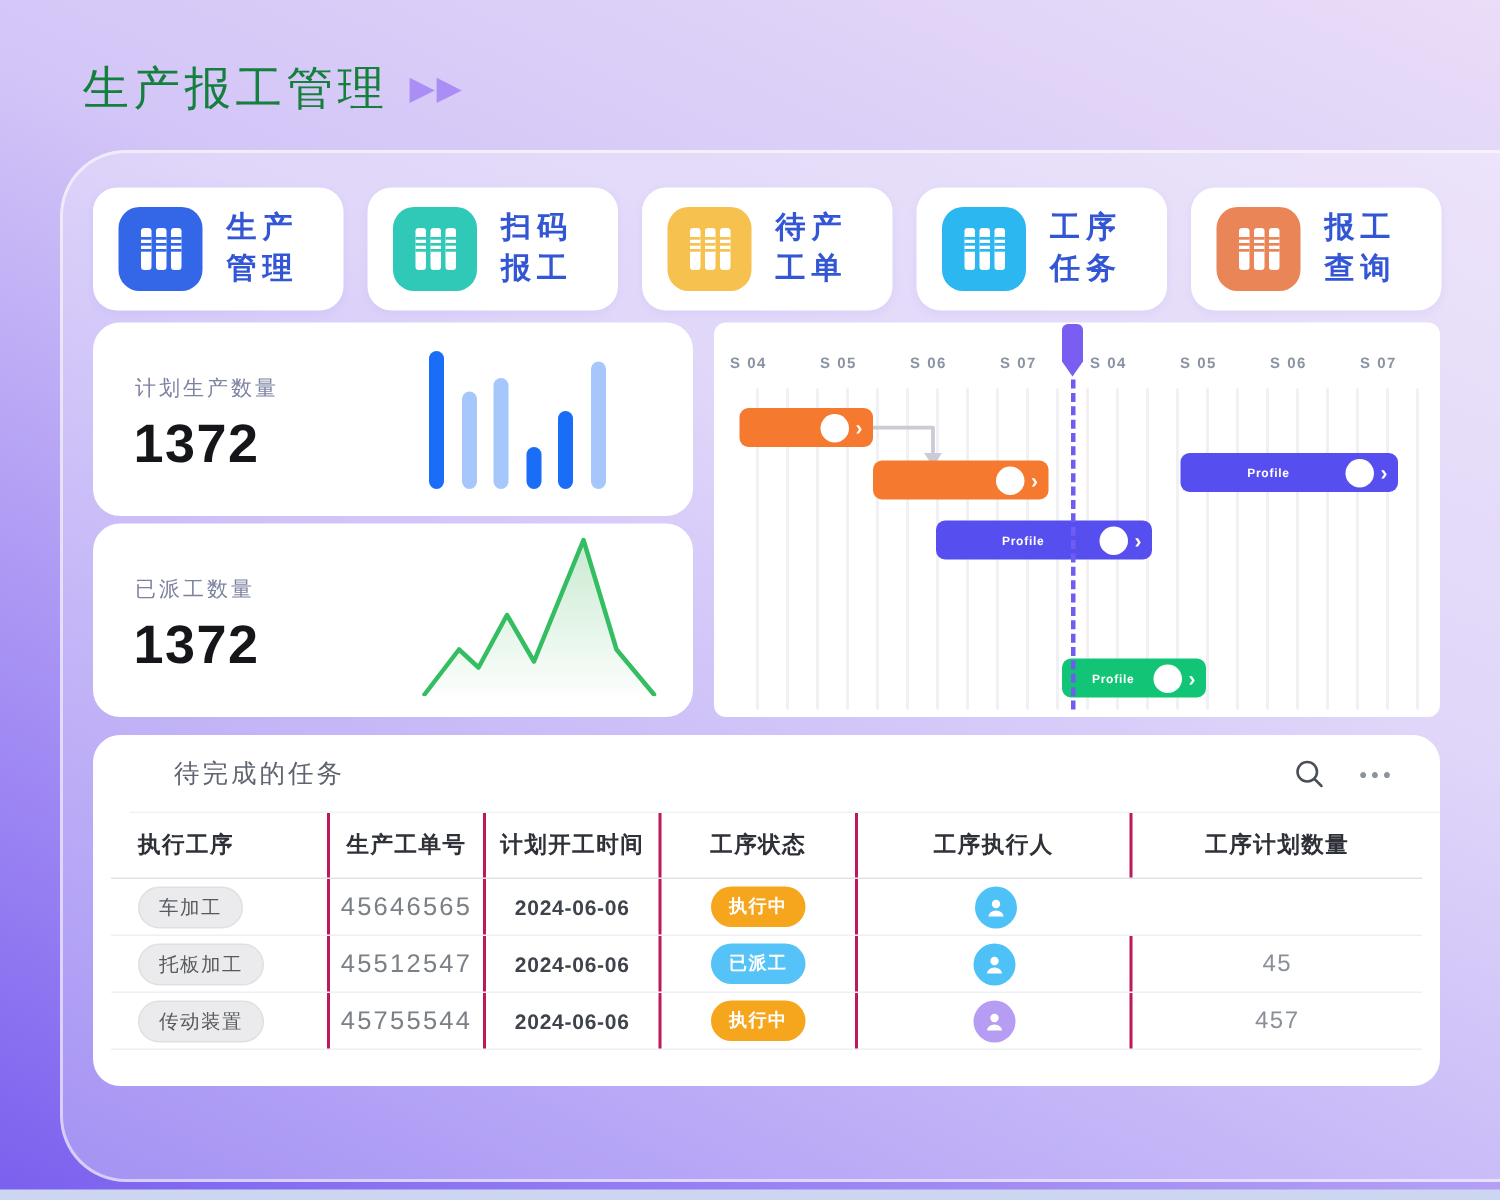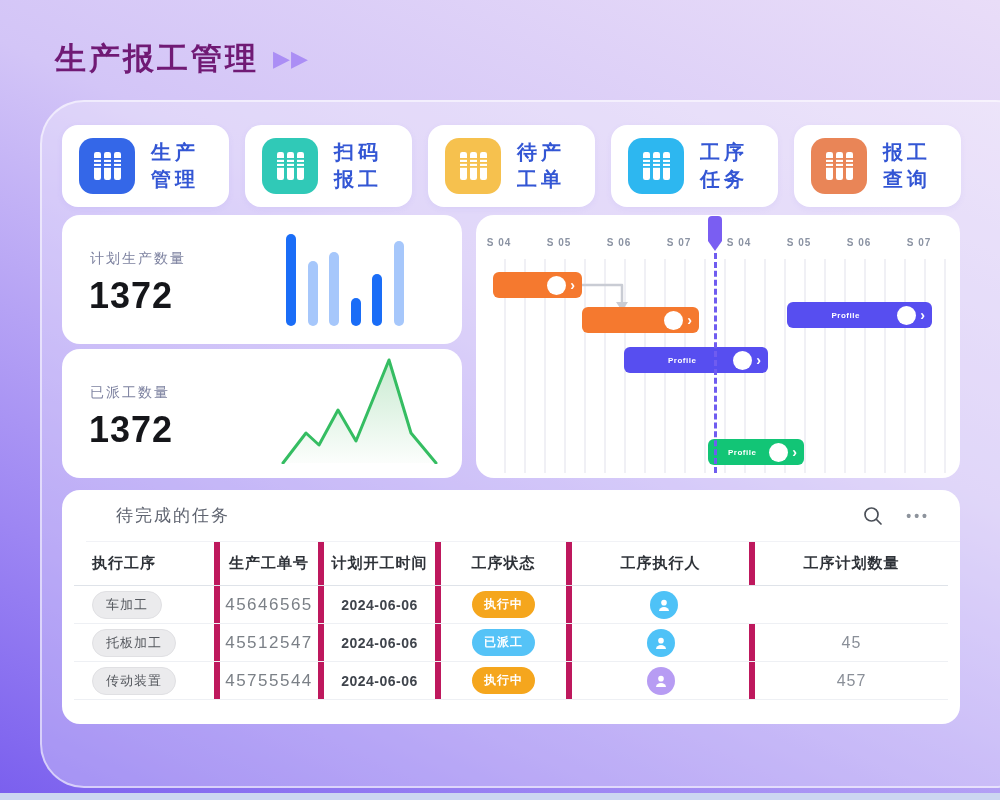--- a/index.html
+++ b/index.html
@@ -6,21 +6,21 @@
   html,body { width:1000px; height:800px; overflow:hidden; }
   body {
     font-family:"Liberation Sans", sans-serif;
     background:linear-gradient(205deg, #e9ddf8 0%, #d3c5f7 40%, #9d86f3 78%, #7a5fee 100%);
     position:relative;
   }
   .bottom-strip { position:absolute; left:0; top:793px; width:1000px; height:7px; background:#ccd6f1; }
 
   
   .page-header { position:absolute; left:55px; top:38px; display:flex; align-items:center; gap:14px; }
-  .page-title { font-size:31px; font-weight:700; color:#701a75; letter-spacing:3px; }
+  .page-title { font-size:31px; font-weight:400; color:#15803d; letter-spacing:3px; }
   .title-arrows { font-size:22px; color:#ab8ef5; letter-spacing:1px; }
 
   
   .container {
     position:absolute; left:40px; top:100px; width:1000px; height:688px;
     background:rgba(255,255,255,0.30); border:2px solid rgba(255,255,255,0.55);
     border-radius:44px;
   }
 
   
@@ -37,21 +37,21 @@
   .stat-card { position:absolute; left:20px; width:400px; height:129px; background:#fff; border-radius:18px; }
   .stat-card.planned { top:113px; }
   .stat-card.dispatched { top:247px; }
   .stat-label { position:absolute; left:28px; top:35px; font-size:14px; color:#7d82a0; letter-spacing:2px; }
   .stat-value { position:absolute; left:27px; top:60px; font-size:36px; font-weight:800; color:#15161a; letter-spacing:1px; }
   .mini-bars { position:absolute; right:58px; bottom:18px; width:118px; height:96px; display:flex; align-items:flex-end; justify-content:space-between; }
   .mini-bars .bar { width:10px; border-radius:5px; }
   .mini-line { position:absolute; right:24px; bottom:14px; }
 
   
-  .gantt-panel { position:absolute; left:434px; top:113px; width:484px; height:263px; background:#fff; border-radius:18px; overflow:hidden; }
+  .gantt-panel { position:absolute; left:434px; top:113px; width:484px; height:263px; background:#fff; border-radius:8px; overflow:hidden; }
   .gantt-grid {
     position:absolute; left:10px; top:44px; width:464px; height:214px;
     background:repeating-linear-gradient(90deg, transparent 0px, transparent 18px, #f0f0f5 18px, #f0f0f5 20px);
   }
   .gantt-tick { position:absolute; top:22px; transform:translateX(-50%); font-size:10px; font-weight:700; color:#8b93a3; letter-spacing:1px; white-space:nowrap; }
   .gantt-bar { position:absolute; height:26px; border-radius:6px; display:flex; align-items:center; padding:0 7px; cursor:pointer; }
   .gantt-bar-label { flex:1; text-align:center; color:#fff; font-size:8px; font-weight:700; letter-spacing:0.5px; }
   .gantt-circle { width:19px; height:19px; background:#fff; border-radius:50%; flex:none; }
   .gantt-chevron { color:#fff; font-size:14px; font-weight:700; margin-left:4px; line-height:19px; flex:none; }
   .gantt-marker { position:absolute; left:231px; top:0px; }
@@ -61,21 +61,21 @@
   
   .table-panel { position:absolute; left:20px; top:388px; width:898px; height:234px; background:#fff; border-radius:18px; }
   .table-header-row { position:relative; height:52px; display:flex; align-items:center; padding:0 30px; border-bottom:1px solid #f1f2f6;margin-left:24px; }
   .table-title { font-size:17px; color:#5f6470; letter-spacing:2px; flex:1; }
   .search-icon { cursor:pointer; margin-right:22px; display:flex; }
   .more-icon { cursor:pointer; font-size:14px; color:#8d939c; letter-spacing:3px; font-weight:700; }
   .grid-table { margin:0 12px; }
   .grid-row { display:grid; grid-template-columns:146px 104px 117px 131px 183px 1fr; align-items:center; }
   .grid-row.head { height:44px; border-bottom:1.5px solid #dfe3e9; }
   .grid-row.body { height:38px; border-bottom:1px solid #eef0f4; }
-  .cell { height:100%; display:flex; align-items:center; justify-content:center; border-right:6px solid #be185d; }
+  .cell { height:100%; display:flex; align-items:center; justify-content:center; border-right:2px solid #be185d; }
   .cell:last-child { border-right:none; }
   .cell.first { justify-content:flex-start; padding-left:18px; }
   .head .cell { font-size:15px; font-weight:700; color:#2e3238; letter-spacing:1px; }
   .proc-pill { background:#ebebed; border:1px solid #e0e0e3; color:#55585e; font-size:13px; padding:4px 13px; border-radius:14px; letter-spacing:1px; }
   .order-no { font-size:17px; color:#7b8087; letter-spacing:1.5px; }
   .date-val { font-size:14px; font-weight:700; color:#3f444c; letter-spacing:0.5px; }
   .status-pill { color:#fff; font-size:12px; font-weight:700; padding:5px 12px; border-radius:14px; letter-spacing:1px; }
   .avatar { width:28px; height:28px; border-radius:50%; display:flex; align-items:center; justify-content:center; cursor:pointer; }
   .qty-val { font-size:16px; color:#8a8f98; letter-spacing:1px; }
 </style>

